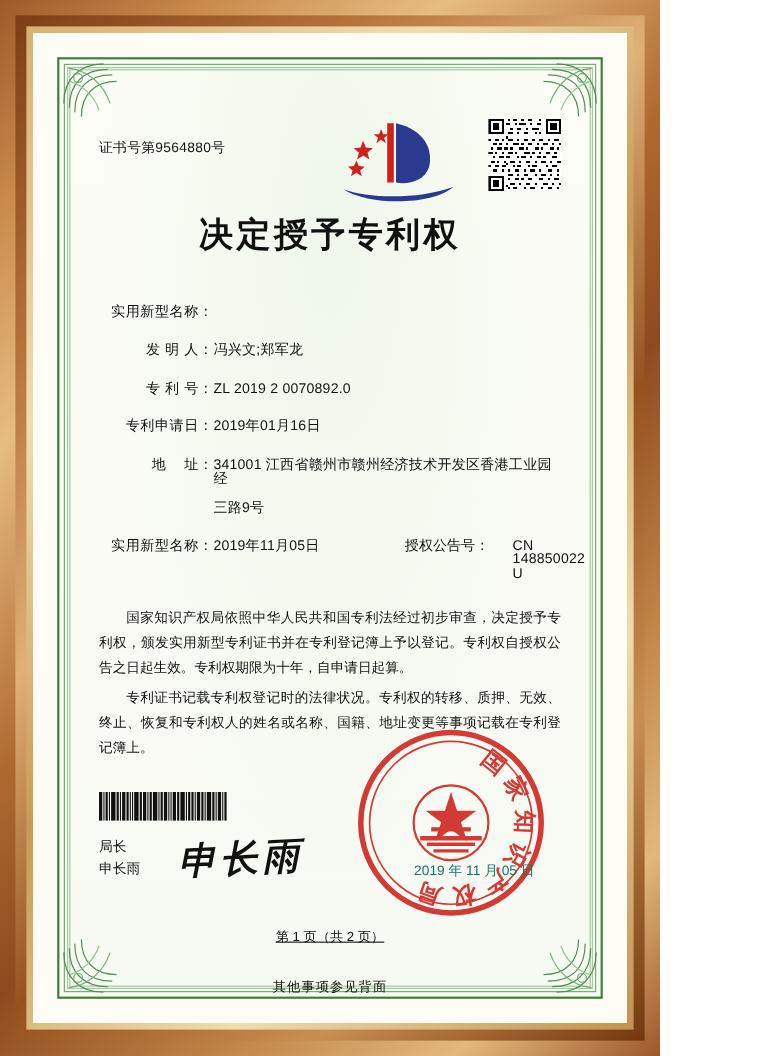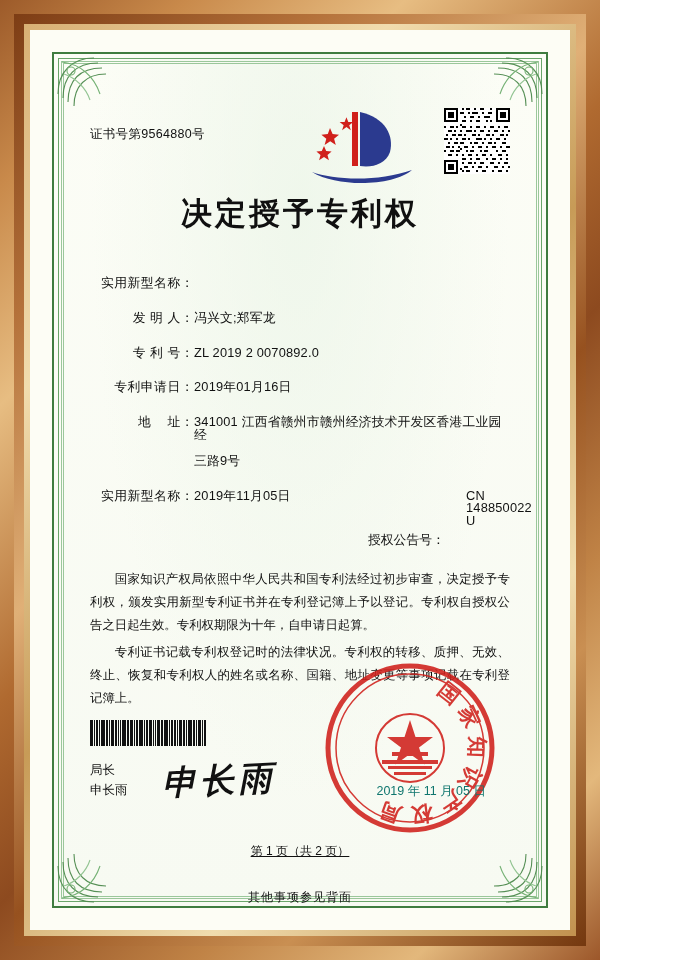--- a/index.html
+++ b/index.html
@@ -114,21 +114,21 @@
     text-align:right;
   }
   .val{
     flex:1 1 auto;
     letter-spacing:.2px;
   }
   .val .line2{display:block;margin-top:13px;}
   .row-split{display:flex;}
   .row-split .half{display:flex;}
   .row-split .half.first{width:278px;flex:0 0 278px;}
-  .row-split .lbl2{width:98px;flex:0 0 98px;white-space:pre;margin-top:44px;}
+  .row-split .lbl2{width:98px;flex:0 0 98px;white-space:pre;}
 
   .para{
     margin-top:20px;
     font-size:12.4px;
     color:#111;
     line-height:1.85;
     text-align:justify;
     text-indent:2em;
   }
   .para.p2{margin-top:4px;}

